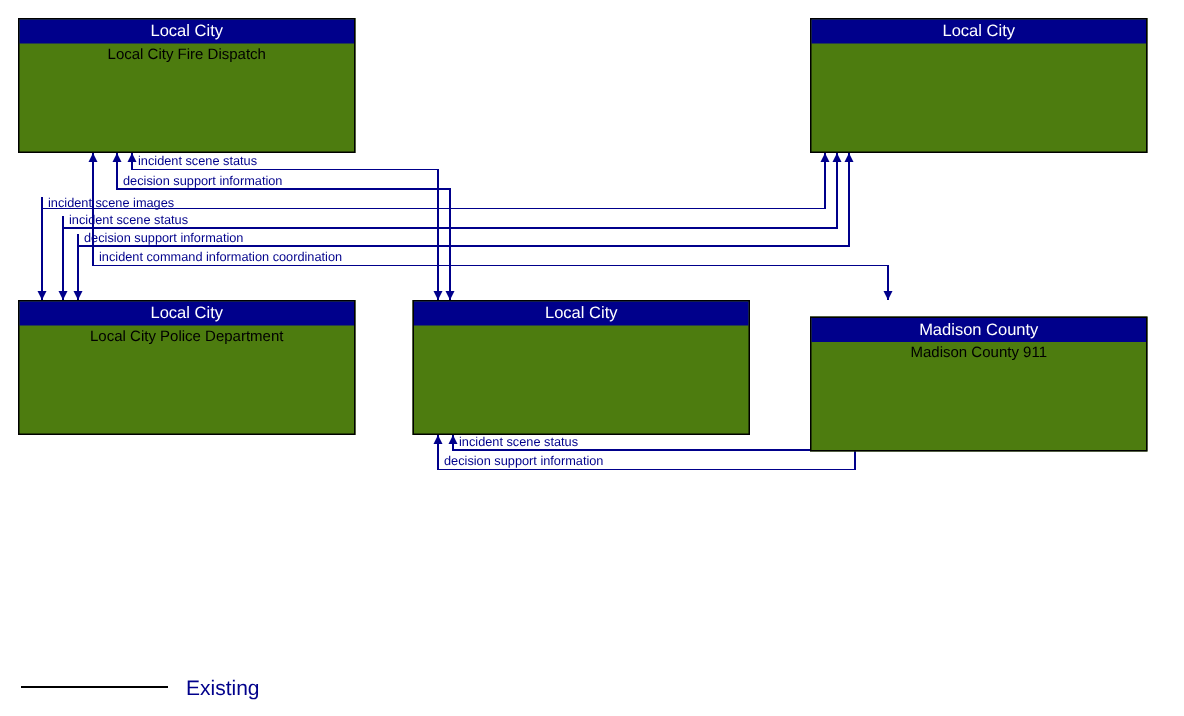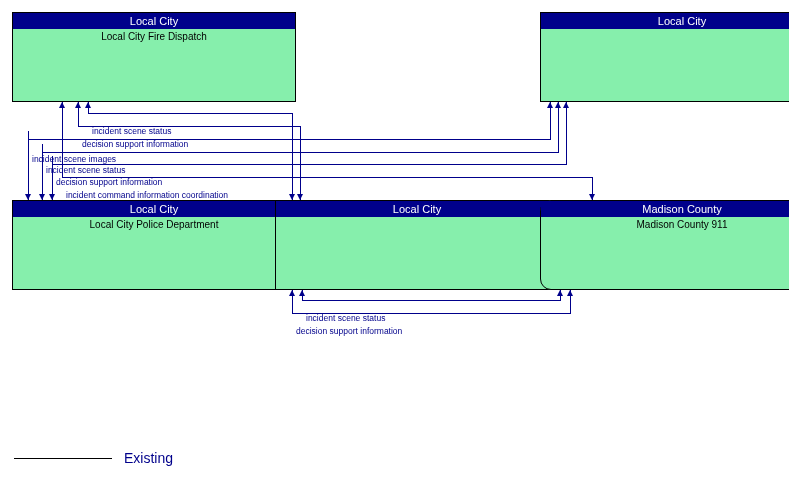--- a/index.html
+++ b/index.html
@@ -28,24 +28,24 @@
     shape-rendering: crispEdges;
   }
   .flow-arrow { fill: var(--flow, #00008B); }
   .legend-line {
     stroke: var(--legend-line, #000000);
     stroke-width: 1;
     shape-rendering: crispEdges;
   }
   .box {
     position: absolute;
-    width: 284px;
+    width: 225px;
     height: 90px;
     box-sizing: border-box;
-    background: #86efac;
+    background: #4d7c0f;
     border: 1px solid var(--box-border, #000000);
   }
   .box-header {
     height: 16px;
     background: var(--header-bg, #00008B);
     color: var(--header-text, #ffffff);
     font-size: 11px;
     line-height: 16px;
     text-align: center;
     white-space: nowrap;
@@ -57,21 +57,20 @@
     text-align: center;
     padding-top: 2px;
     white-space: nowrap;
   }
   .flow-label {
     position: absolute;
     font-size: 8.5px;
     line-height: 9px;
     color: var(--flow, #00008B);
     white-space: nowrap;
-    margin-top: 24px;
   }
   .legend-label {
     position: absolute;
     font-size: 14px;
     line-height: 9px;
     color: var(--flow, #00008B);
     white-space: nowrap;
   }
 </style>
 </head>
@@ -136,21 +135,21 @@
 
   <div class="box" style="left:12px; top:200px;">
     <div class="box-header">Local City</div>
     <div class="box-title">Local City Police Department</div>
   </div>
 
   <div class="box" style="left:275px; top:200px;">
     <div class="box-header">Local City</div>
   </div>
 
-  <div class="box" style="left:540px; top:200px;border-radius:11px;">
+  <div class="box" style="left:540px; top:211px;">
     <div class="box-header">Madison County</div>
     <div class="box-title">Madison County 911</div>
   </div>
 
   <span class="flow-label" style="left:92px;  top:103px;">incident scene status</span>
   <span class="flow-label" style="left:82px;  top:116px;">decision support information</span>
   <span class="flow-label" style="left:32px;  top:131px;">incident scene images</span>
   <span class="flow-label" style="left:46px;  top:142px;">incident scene status</span>
   <span class="flow-label" style="left:56px;  top:154px;">decision support information</span>
   <span class="flow-label" style="left:66px;  top:167px;text-align:center;">incident command information coordination</span>

